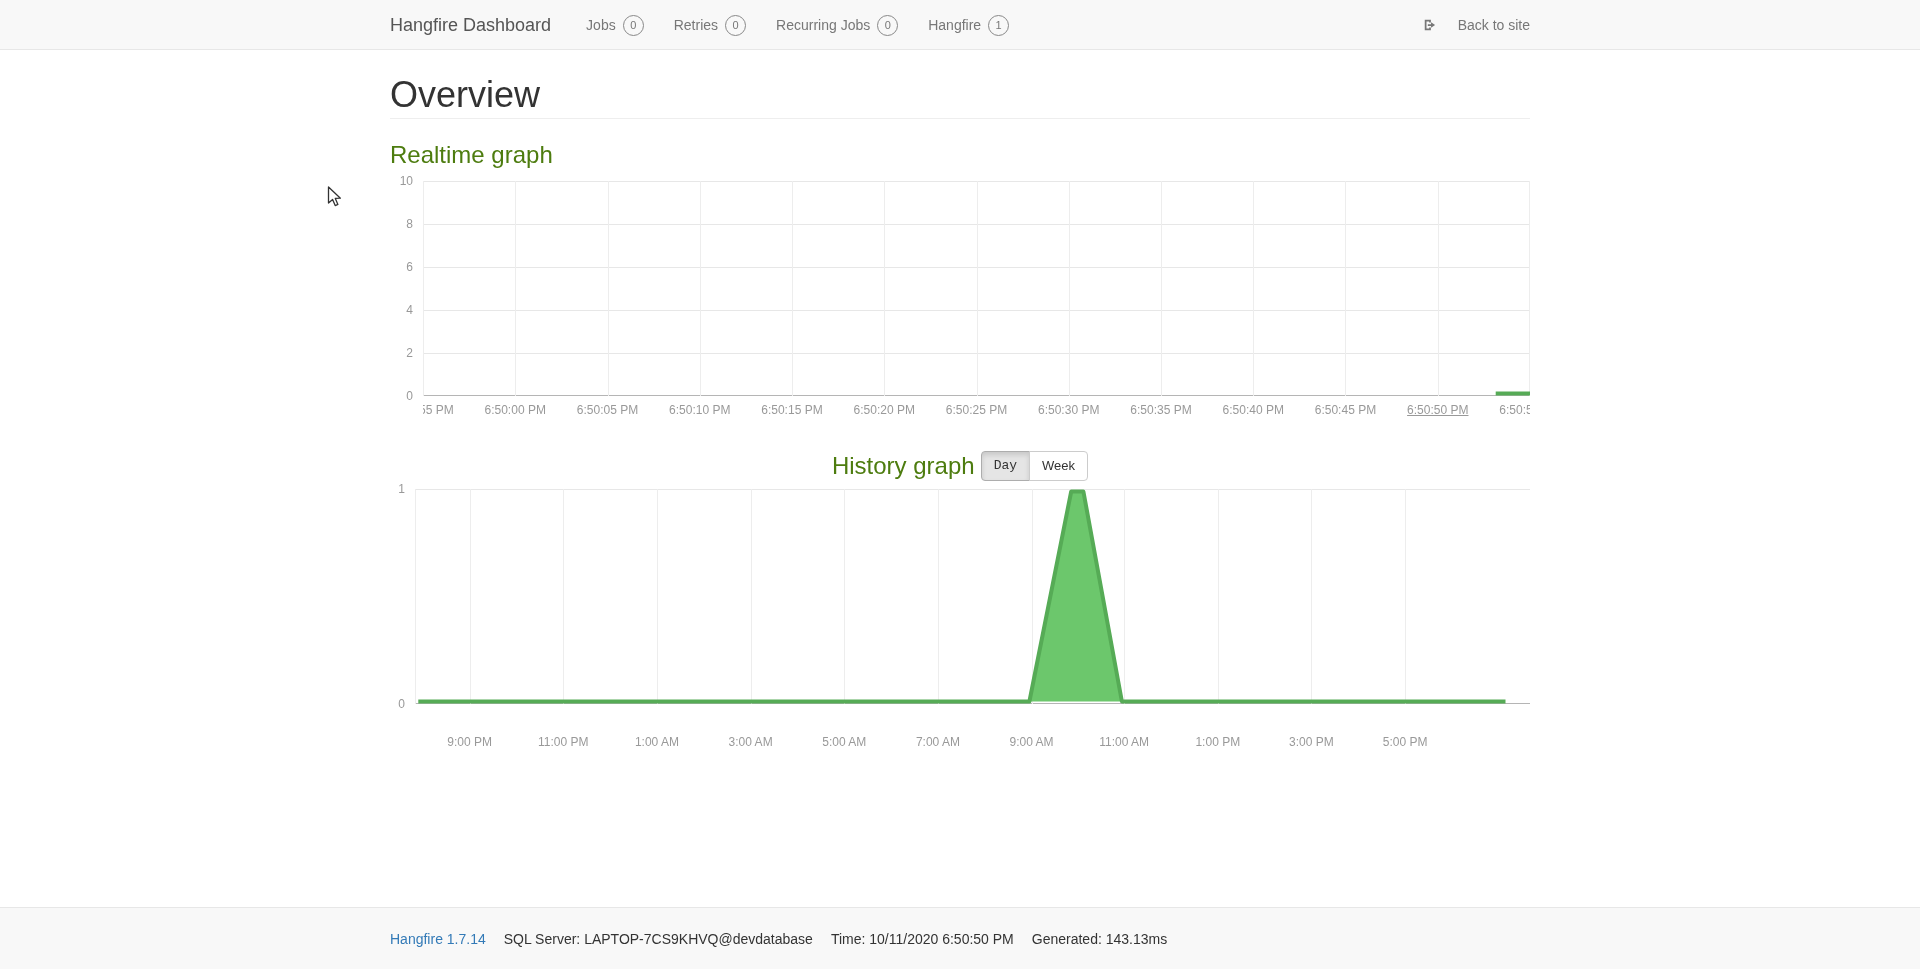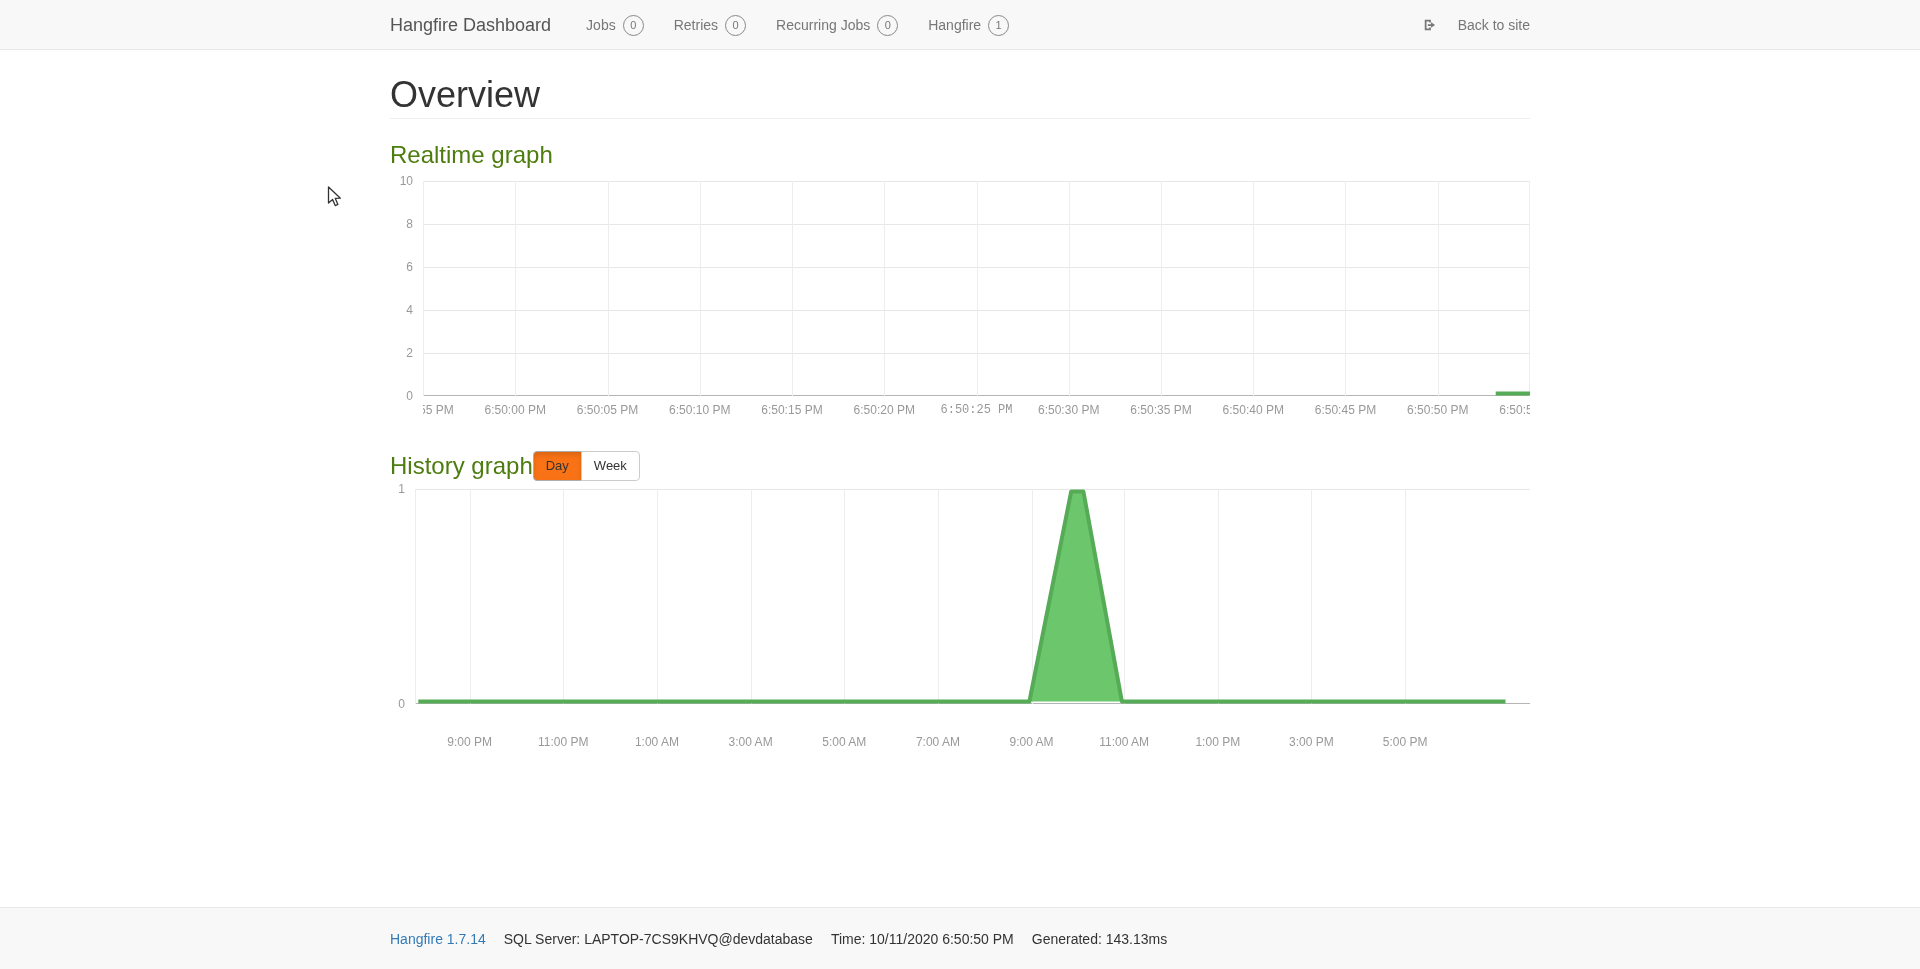--- a/index.html
+++ b/index.html
@@ -73,43 +73,45 @@
   }
   .section-heading {
     font-size: 24px;
     font-weight: 400;
     color: #4d7c0f;
     margin: 22px 0 12px 0;
   }
   .history-header {
     display: flex;
     align-items: center;
-    justify-content: flex-start;
+    justify-content: center;
     margin: 26px 0 8px 0;
+    gap: 6px;
   }
   .history-header .section-heading { margin: 0; }
 
   
   .btn-group { display: inline-flex; }
   .btn {
     font-family: inherit;
     font-size: 13px;
     color: #333;
     background: #fff;
     border: 1px solid #ccc;
     padding: 5px 12px;
     cursor: pointer;
     line-height: 1.4;
   }
   .btn:first-child { border-radius: 4px 0 0 4px; }
   .btn:last-child { border-radius: 0 4px 4px 0; margin-left: -1px; }
   .btn.active {
-    background: #f97316;
+    background: #e5e5e5;
     border-color: #adadad;
     box-shadow: inset 0 3px 5px rgba(0,0,0,0.125);
+    font-family: Liberation Mono, monospace;
   }
 
   
   .chart { position: relative; height: 244px; }
   .chart .plot { position: absolute; top: 0; }
   .hgrid { position: absolute; left: 0; right: 0; height: 1px; background: #e7e7e7; }
   .hgrid.baseline { background: #b5b5b5; }
   .vgrid { position: absolute; top: 0; bottom: 0; width: 1px; background: #ededed; }
   .ylabel {
     position: absolute;
@@ -222,26 +224,26 @@
         <span class="ylabel" style="top: 78px; width: 23px;">6</span>
         <span class="ylabel" style="top: 35px; width: 23px;">8</span>
         <span class="ylabel" style="top: -8px; width: 23px;">10</span>
         <div class="xaxis" style="left: 33px; width: 1107px; top: 222px;">
           <span style="left: 0%;">6:49:55 PM</span>
           <span style="left: 8.33%;">6:50:00 PM</span>
           <span style="left: 16.67%;">6:50:05 PM</span>
           <span style="left: 25%;">6:50:10 PM</span>
           <span style="left: 33.33%;">6:50:15 PM</span>
           <span style="left: 41.67%;">6:50:20 PM</span>
-          <span style="left: 50%; font-family: Liberation Mono, monospace;">6:50:25 PM</span>
+          <span style="left: 50%;">6:50:25 PM</span>
           <span style="left: 58.33%;">6:50:30 PM</span>
           <span style="left: 66.67%;">6:50:35 PM</span>
           <span style="left: 75%;">6:50:40 PM</span>
           <span style="left: 83.33%;">6:50:45 PM</span>
-          <span style="left: 91.67%;">6:50:50 PM</span>
+          <span style="left: 91.67%; text-decoration: underline;">6:50:50 PM</span>
           <span style="left: 100%;">6:50:55 PM</span>
         </div>
       </div>
 
     <div class="history-header">
       <h3 class="section-heading">History graph</h3>
       <div class="btn-group">
         <button class="btn active">Day</button>
         <button class="btn">Week</button>
       </div>

